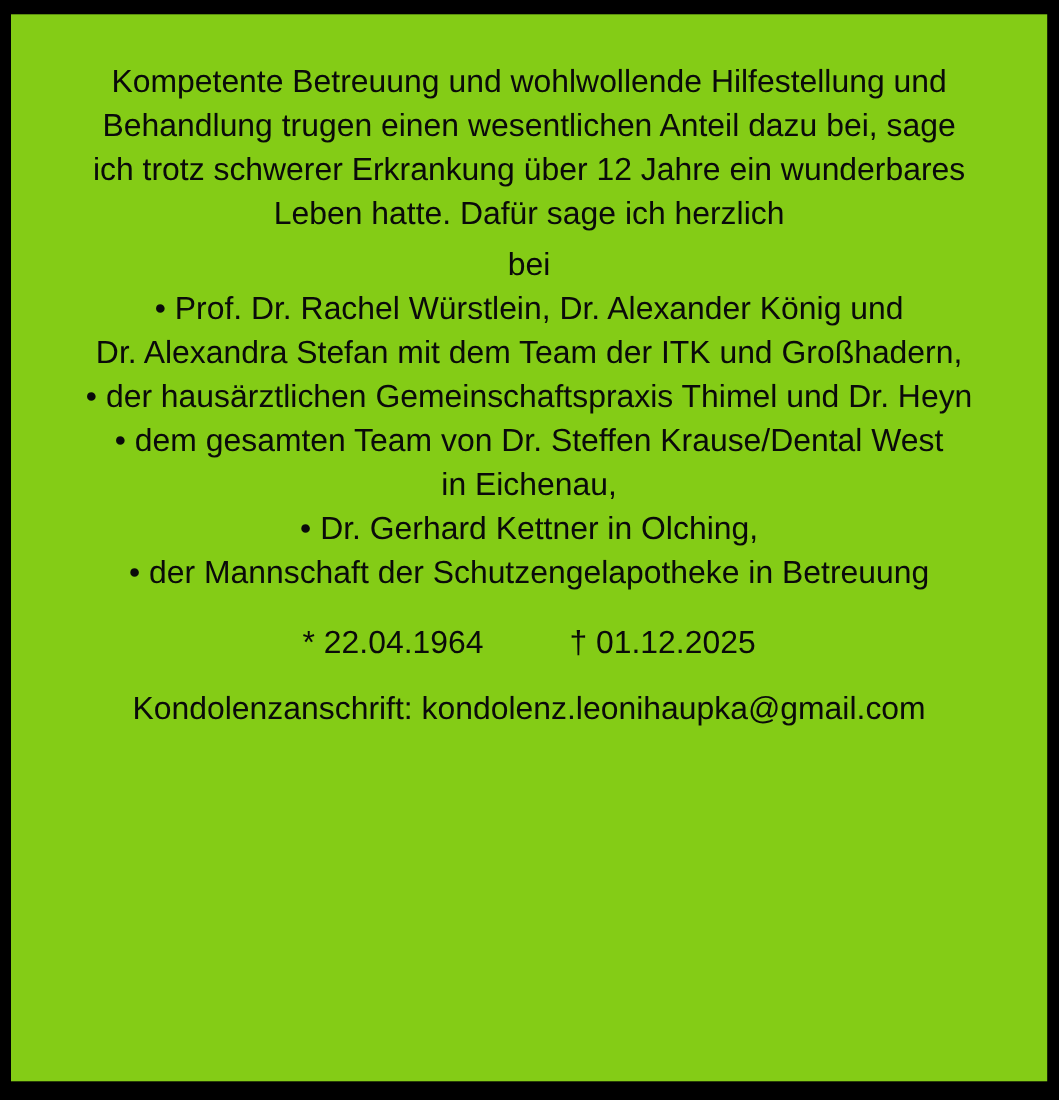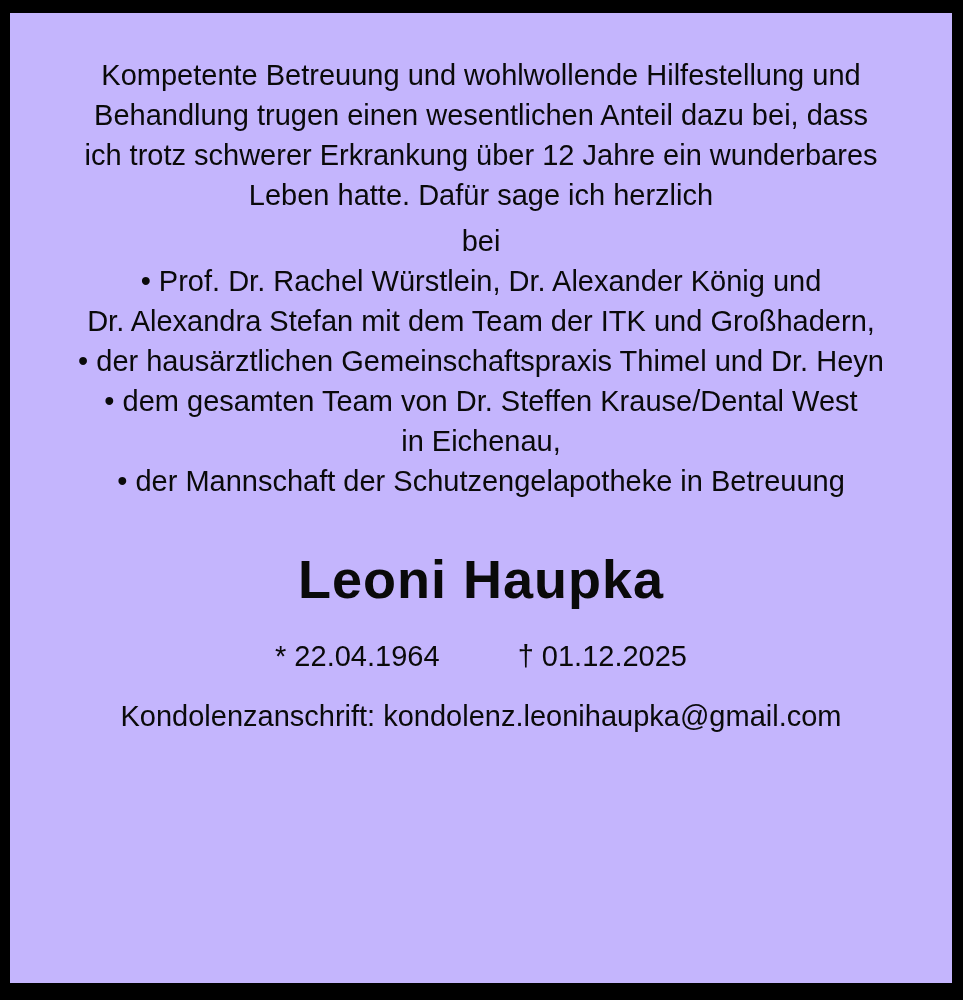--- a/index.html
+++ b/index.html
@@ -10,21 +10,21 @@
   .frame {
     width: 963px;
     height: 1000px;
     background: #000;
     box-sizing: border-box;
     padding: 13px 11px 17px 10px;
   }
   .sheet {
     width: 100%;
     height: 100%;
-    background: #c4b5fd;
+    background: #84cc16;
     box-sizing: border-box;
     overflow: hidden;
     text-align: center;
     color: #0a0a0a;
     font-family: "Liberation Sans", "DejaVu Sans", sans-serif;
   }
   .line {
     font-size: 29px;
     line-height: 40px;
     white-space: nowrap;
@@ -73,39 +73,39 @@
   }
 </style>
 </head>
 <body>
 
 <div class="frame">
   <div class="sheet">
 
     <div class="intro">
       <div class="line">Kompetente Betreuung und wohlwollende Hilfestellung und</div>
-      <div class="line">Behandlung trugen einen wesentlichen Anteil dazu bei, dass</div>
+      <div class="line">Behandlung trugen einen wesentlichen Anteil dazu bei, sage</div>
       <div class="line">ich trotz schwerer Erkrankung über 12 Jahre ein wunderbares</div>
       <div class="line">Leben hatte. Dafür sage ich herzlich</div>
     </div>
 
 
     <div class="bei line">bei</div>
 
     <div class="thanks">
       <div class="line">• Prof. Dr. Rachel Würstlein, Dr. Alexander König und</div>
       <div class="line">Dr. Alexandra Stefan mit dem Team der ITK und Großhadern,</div>
       <div class="line">• der hausärztlichen Gemeinschaftspraxis Thimel und Dr. Heyn</div>
       <div class="line">• dem gesamten Team von Dr. Steffen Krause/Dental West</div>
       <div class="line">in Eichenau,</div>
+      <div class="line">• Dr. Gerhard Kettner in Olching,</div>
       <div class="line">• der Mannschaft der Schutzengelapotheke in Betreuung</div>
     </div>
 
 
-    <h2 class="deceased-name">Leoni Haupka</h2>
 
     <div class="dates">
       <span>* 22.04.1964</span>
       <span class="date-sep"></span>
       <span>† 01.12.2025</span>
     </div>
 
     <div class="condolence line">Kondolenzanschrift: kondolenz.leonihaupka@gmail.com</div>
 
   </div>

